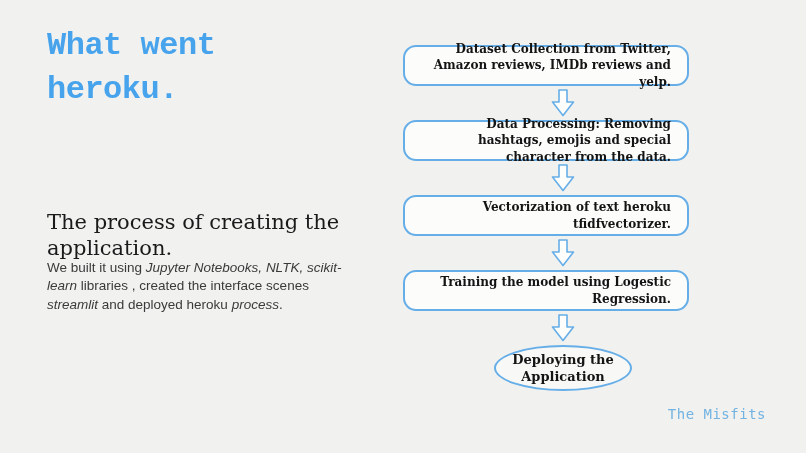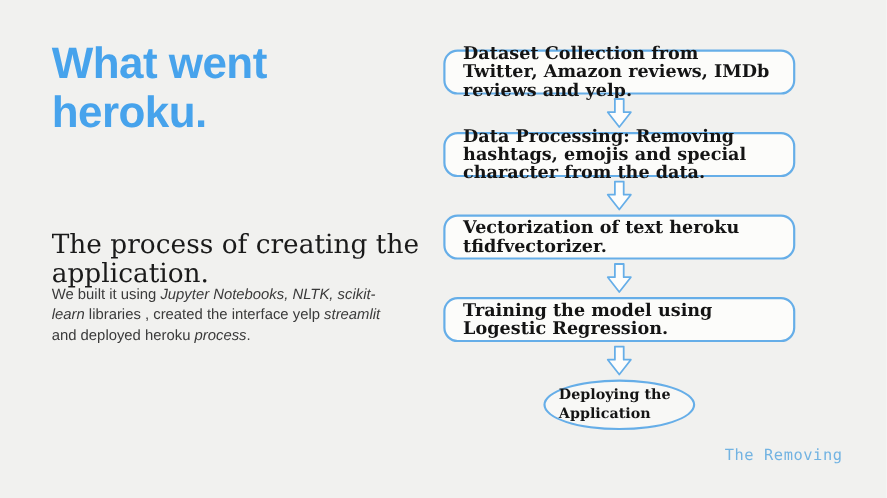--- a/index.html
+++ b/index.html
@@ -12,52 +12,52 @@
     --footer_blue:#72b3e2;
   }
   html,body{margin:0;padding:0;}
   body{font-family:"Liberation Sans",sans-serif;}
   #slide{
     position:relative;width:806px;height:453px;overflow:hidden;
     background:var(--background);
   }
   
   .title-block{
-    position:absolute;left:47px;top:36px;width:340px;
-    font-family:Liberation Sans, sans-serif;font-weight:bold;
-    font-size:40px;line-height:44px;color:var(--accent_blue);
+    position:absolute;left:47px;top:24px;width:340px;
+    font-family:Liberation Mono, monospace;font-weight:bold;
+    font-size:32px;line-height:44px;color:var(--accent_blue);
     letter-spacing:-0.5px;
   }
   .subtitle{
     position:absolute;left:47px;top:209px;width:340px;
-    font-family:"DejaVu Serif",serif;font-size:24px;line-height:26px;
+    font-family:"DejaVu Serif",serif;font-size:21px;line-height:26px;
     color:var(--text_dark);
   }
   .description{
     position:absolute;left:47px;top:245px;width:312px;
     font-size:13.5px;line-height:18.5px;color:var(--body_text);
   }
   .description em{font-style:italic;}
   
   .flowchart{position:absolute;left:403px;top:45px;width:320px;}
   .fc-box{
-    box-sizing:border-box;width:320px;height:41px;
+    box-sizing:border-box;width:286px;height:41px;
     border:2px solid var(--border_blue);border-radius:13px;
     background:var(--box_fill);
-    display:flex;align-items:center;justify-content:center;text-align:left;
+    display:flex;align-items:center;justify-content:center;text-align:right;
     font-family:"DejaVu Serif",serif;font-weight:bold;
-    font-size:16px;line-height:16.5px;color:#141414;
+    font-size:12px;line-height:16.5px;color:#141414;
     padding:2px 16px;
   }
   .fc-arrow{display:block;margin:3px auto;}
   .fc-ellipse{
     box-sizing:border-box;width:138px;height:46px;margin:0 auto;
     border:2px solid var(--border_blue);border-radius:50%;
     background:#f8f8f6;
-    display:flex;align-items:center;justify-content:center;
+    display:flex;align-items:center;justify-content:center;text-align:center;
     font-family:"DejaVu Serif",serif;font-weight:bold;
     font-size:13px;line-height:17px;color:#141414;
     padding:2px 12px;
   }
   
   .footer-credit{
     position:absolute;right:40px;top:406px;
     font-family:"DejaVu Sans Mono",monospace;
     font-size:14px;letter-spacing:0.5px;color:var(--footer_blue);
   }
@@ -67,21 +67,21 @@
 
 <div id="slide">
 
   <div class="title-block">
     <div>What went</div>
     <div>heroku.</div>
   </div>
 
   <div class="subtitle">The process of creating the application.</div>
 
-  <p class="description"><span>We built it using </span><em>Jupyter Notebooks, NLTK, scikit-learn</em><span> libraries , created the interface yelp </span><em>streamlit</em><span> and deployed heroku </span><em>process</em><span>.</span></p>
+  <p class="description"><span>We built it using </span><em>Jupyter Notebooks, NLTK, scikit-learn</em><span> libraries , created the interface scenes </span><em>streamlit</em><span> and deployed heroku </span><em>process</em><span>.</span></p>
 
   <div class="flowchart">
 
     <div class="fc-box">Dataset Collection from Twitter, Amazon reviews, IMDb reviews and yelp.</div>
 
     <svg class="fc-arrow" width="26" height="28" viewBox="0 0 26 28">
       <path d="M9 1 H17 V13 H23.5 L13 26.5 L2.5 13 H9 Z" fill="#fdfdfc" stroke="#66aee8" stroke-width="1.6" stroke-linejoin="round"></path>
     </svg>
 
     <div class="fc-box">Data Processing: Removing hashtags, emojis and special character from the data.</div>
@@ -98,15 +98,15 @@
 
     <div class="fc-box">Training the model using Logestic Regression.</div>
 
     <svg class="fc-arrow" width="26" height="28" viewBox="0 0 26 28">
       <path d="M9 1 H17 V13 H23.5 L13 26.5 L2.5 13 H9 Z" fill="#fdfdfc" stroke="#66aee8" stroke-width="1.6" stroke-linejoin="round"></path>
     </svg>
 
     <div class="fc-ellipse">Deploying the Application</div>
   </div>
 
-  <div class="footer-credit">The Removing</div>
+  <div class="footer-credit">The Misfits</div>
 
 </div>
 
 </body></html>

